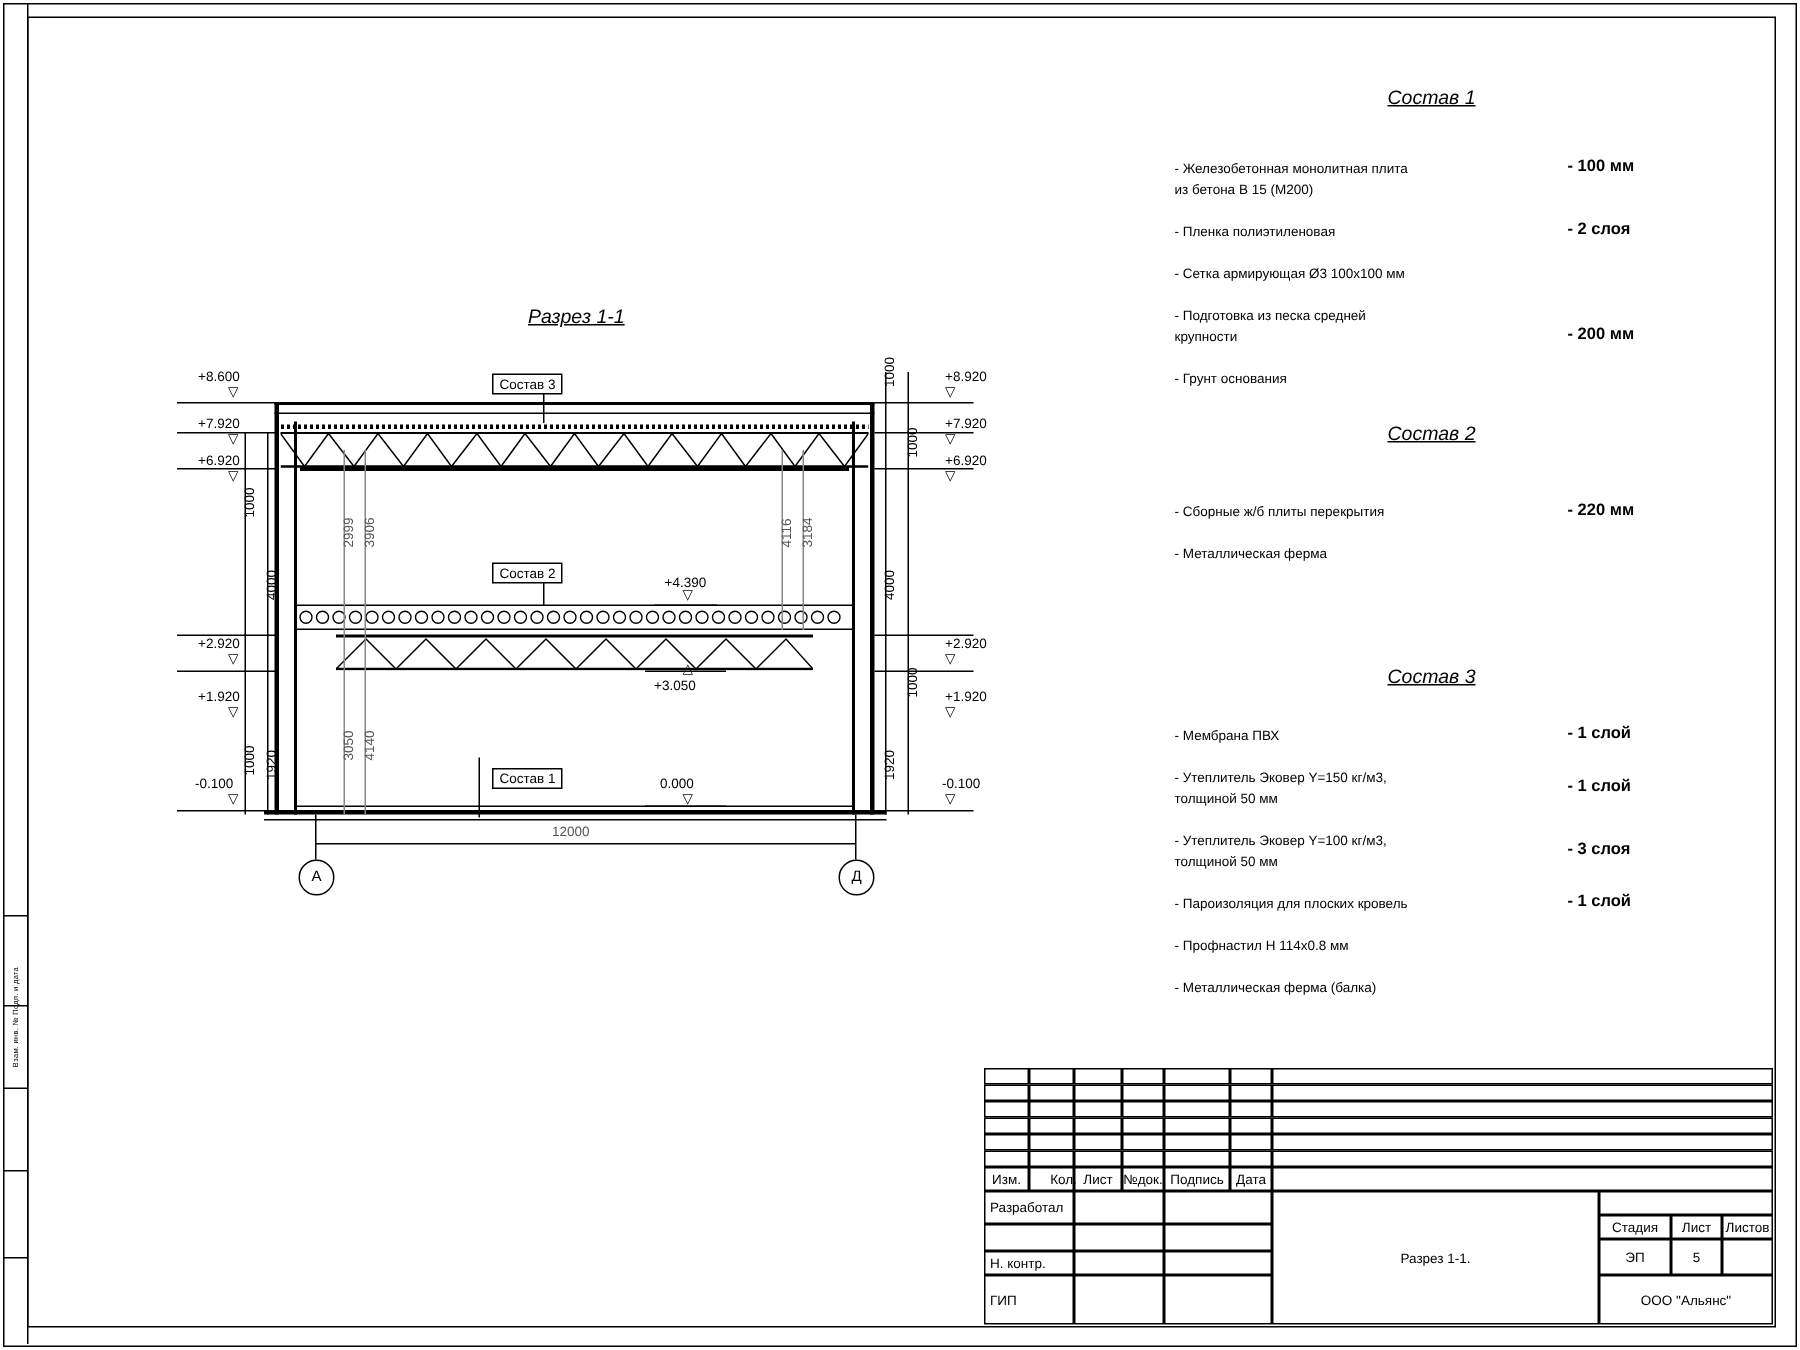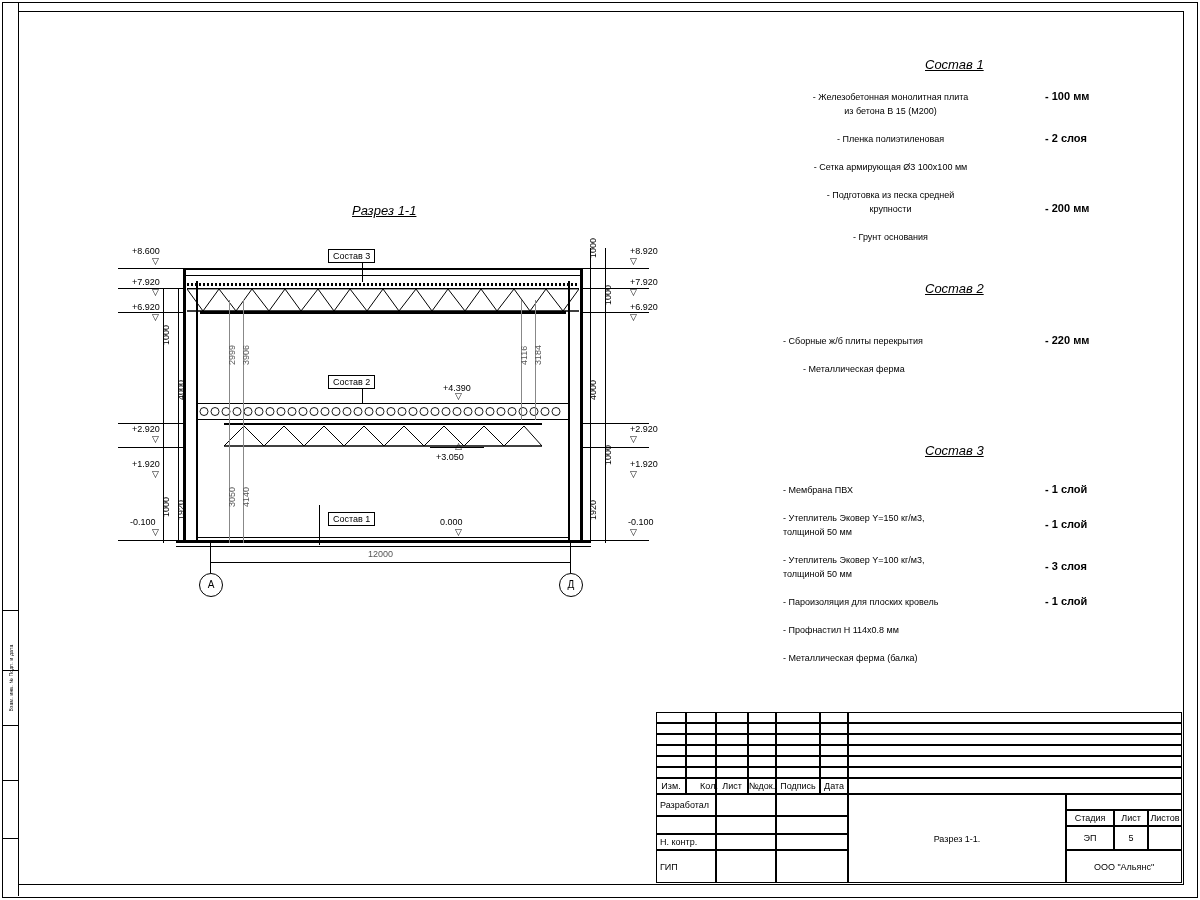--- a/index.html
+++ b/index.html
@@ -237,34 +237,34 @@
     <div class="ln h" style="left:430px;top:447px;width:54px;"></div>
 
     <div class="lvl" style="left:440px;top:517px;">0.000</div>
     <div class="arrowdn" style="left:455px;top:529px;">▽</div>
     <div class="ln h" style="left:430px;top:537px;width:54px;"></div>
   </div>
 
   <div id="specs">
 
     <div class="spec-head" style="top:57px;">Состав 1</div>
-    <div class="spec-list" style="top:90px;text-align:center;">
+    <div class="spec-list" style="top:105px;">
       <div class="spec-row"><span class="txt" style="position:static;white-space:pre-line;">- Железобетонная  монолитная плита
   из бетона В 15 (М200)</span><span class="val">- 100 мм</span></div>
       <div class="spec-row" style="margin-top:14px;"><span class="txt" style="position:static;white-space:pre-line;">- Пленка полиэтиленовая</span><span class="val">-  2 слоя</span></div>
       <div class="spec-row" style="margin-top:14px;"><span class="txt" style="position:static;white-space:pre-line;">- Сетка армирующая Ø3 100х100 мм</span><span class="val"></span></div>
       <div class="spec-row" style="margin-top:14px;"><span class="txt" style="position:static;white-space:pre-line;">- Подготовка из песка средней
   крупности</span><span class="val" style="top:14px;">- 200 мм</span></div>
       <div class="spec-row" style="margin-top:14px;"><span class="txt" style="position:static;white-space:pre-line;">- Грунт основания</span><span class="val"></span></div>
     </div>
 
     <div class="spec-head" style="top:281px;">Состав 2</div>
     <div class="spec-list" style="top:320px;">
       <div class="spec-row" style="margin-top:14px;"><span class="txt" style="position:static;white-space:pre-line;">- Сборные ж/б плиты перекрытия</span><span class="val">- 220 мм</span></div>
-      <div class="spec-row" style="margin-top:14px;"><span class="txt" style="position:static;white-space:pre-line;margin-left:20px;">- Металлическая ферма</span><span class="val"></span></div>
+      <div class="spec-row" style="margin-top:14px;"><span class="txt" style="position:static;white-space:pre-line;">- Металлическая ферма</span><span class="val"></span></div>
     </div>
 
     <div class="spec-head" style="top:443px;">Состав 3</div>
     <div class="spec-list" style="top:483px;">
       <div class="spec-row"><span class="txt" style="position:static;white-space:pre-line;">- Мембрана ПВХ</span><span class="val">- 1 слой</span></div>
       <div class="spec-row" style="margin-top:14px;"><span class="txt" style="position:static;white-space:pre-line;">- Утеплитель Эковер Y=150 кг/м3,
   толщиной 50 мм</span><span class="val" style="top:7px;">- 1 слой</span></div>
       <div class="spec-row" style="margin-top:14px;"><span class="txt" style="position:static;white-space:pre-line;">- Утеплитель Эковер Y=100 кг/м3,
   толщиной 50 мм</span><span class="val" style="top:7px;">- 3 слоя</span></div>
       <div class="spec-row" style="margin-top:14px;"><span class="txt" style="position:static;white-space:pre-line;">- Пароизоляция для плоских кровель</span><span class="val">- 1 слой</span></div>

